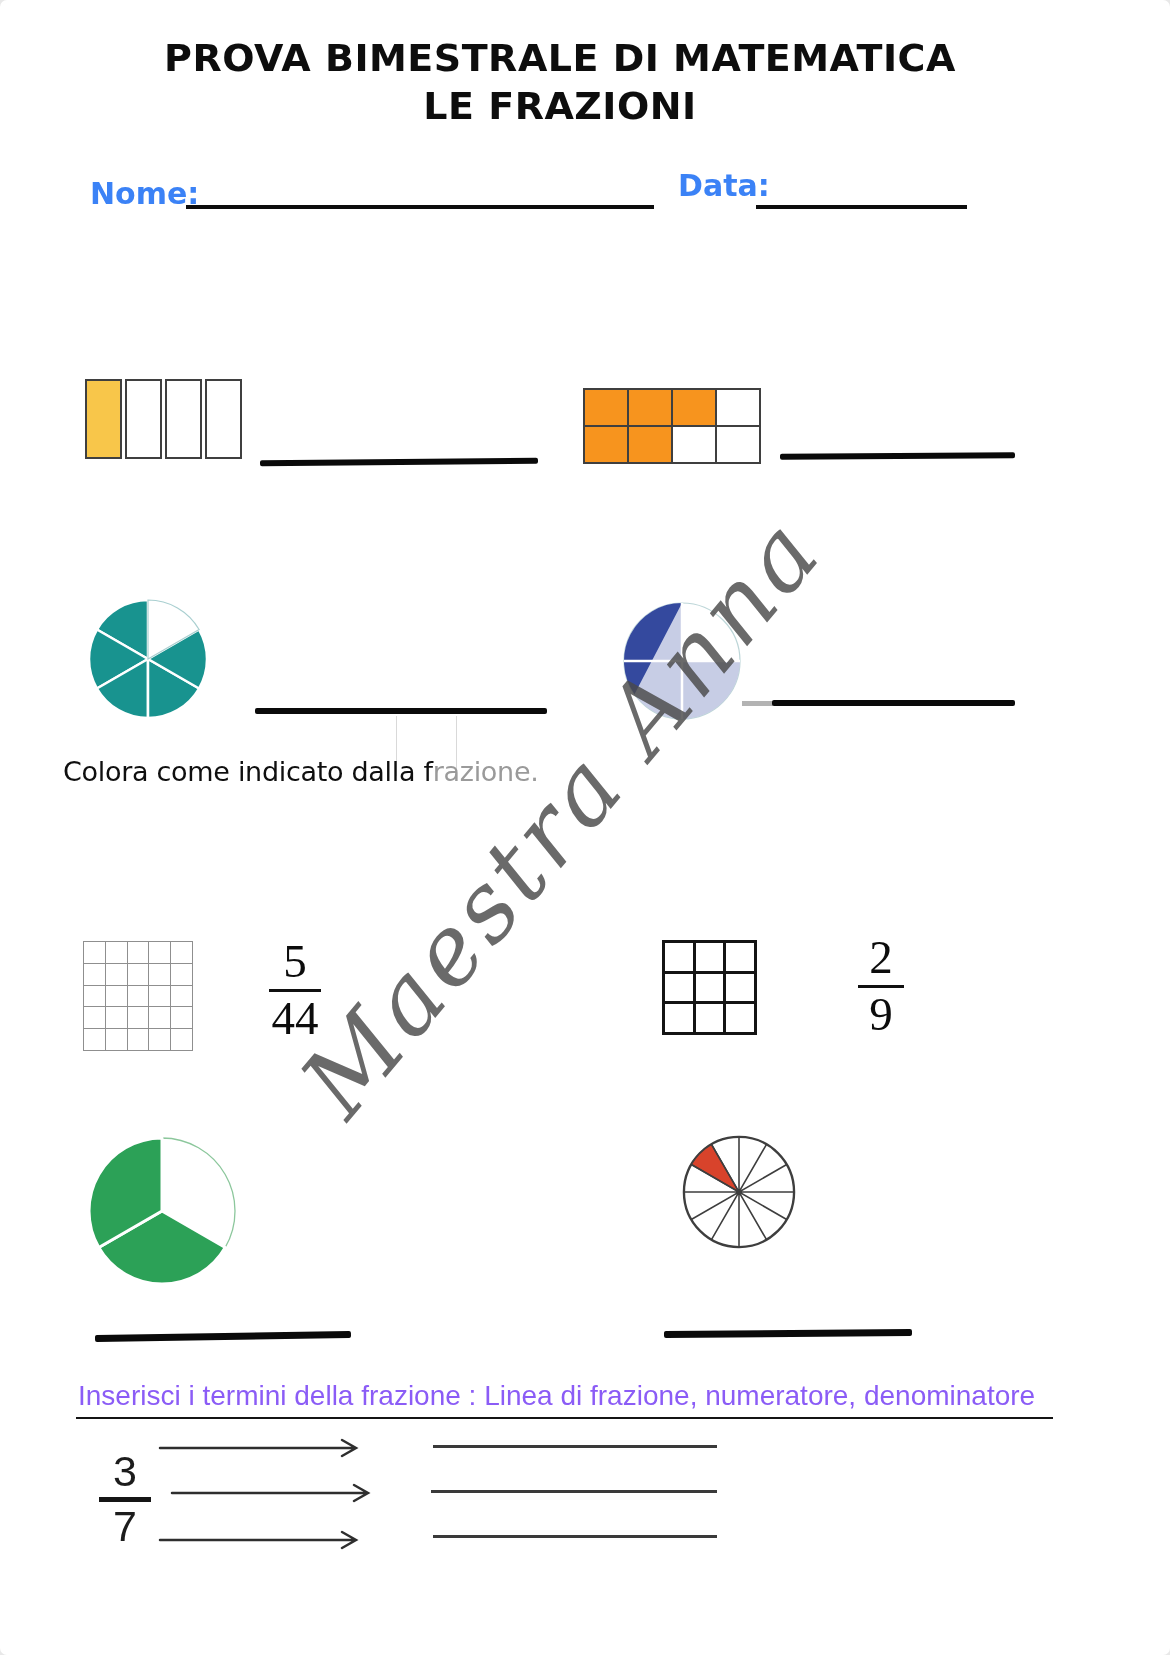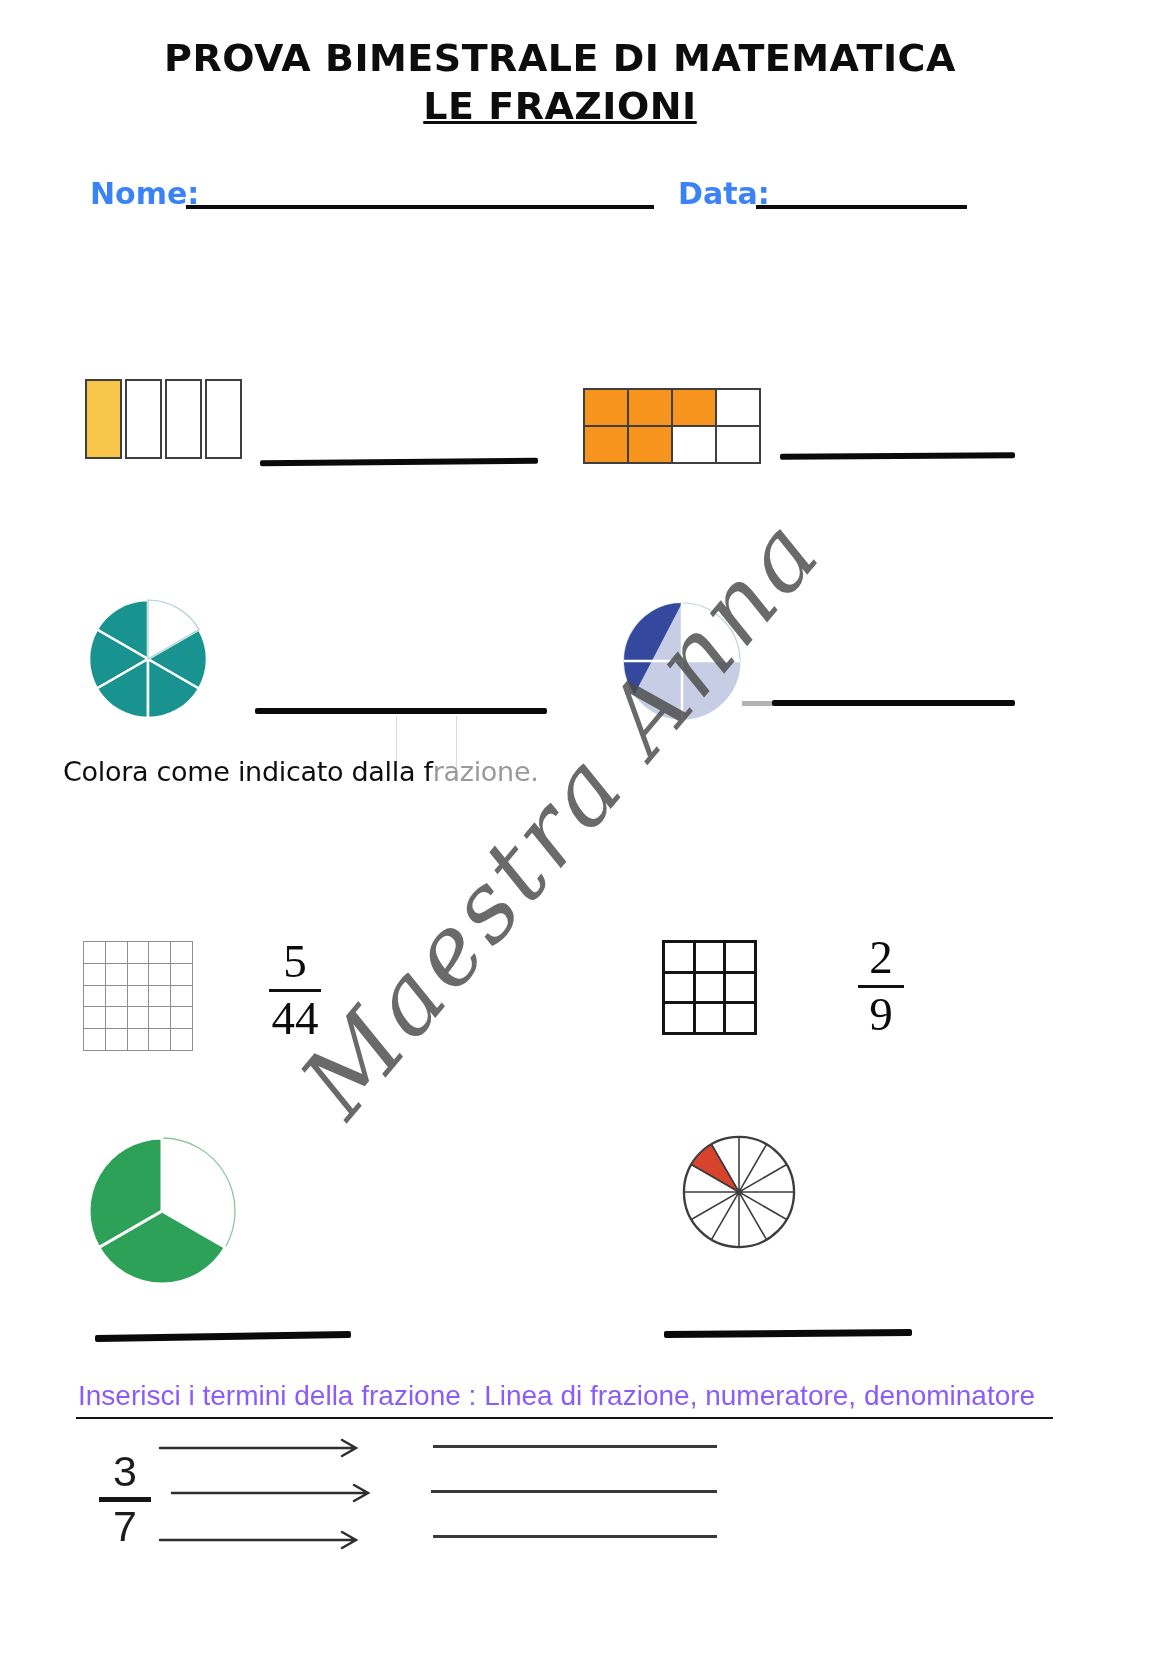--- a/index.html
+++ b/index.html
@@ -1,19 +1,19 @@
 <!DOCTYPE html>
 <html><head>
 <meta charset="utf-8">
 <style>
   html,body{margin:0;padding:0;background:#e8e8e8;}
   .page{
     position:relative;width:1170px;height:1655px;background:#fff;
     margin:0 auto;overflow:hidden;
-    font-family:"DejaVu Sans",sans-serif;color:#111;
+    font-family:"DejaVu Sans",sans-serif;color:#111;border-radius:7px;
   }
   .abs{position:absolute;}
   .title{width:1060px;text-align:center;font-size:38px;font-weight:600;letter-spacing:.5px;color:#0d0d0d;}
   .formlabel{font-size:30px;font-weight:600;color:#3b82f6;}
   .heading{font-size:27px;color:#0f0f0f;letter-spacing:-.3px;white-space:nowrap;}
   .heading .faded{color:#9a9a9a;}
   .blank-thick{background:#0a0a0a;border-radius:2px;}
   .blank-thin{background:#3a3a3a;}
   .formline{background:#0d0d0d;}
   .artifact{background:#d9d9d9;}
@@ -46,25 +46,25 @@
     font-family:"Liberation Sans",sans-serif;font-size:28px;color:#8b5cf6;
     border-bottom:2.5px solid #141414;padding:0 18px 5px 2px;white-space:nowrap;
   }
 </style>
 </head>
 <body>
 
 <div class="page">
 
   <div class="abs title" style="left:30px;top:36px;">PROVA BIMESTRALE DI MATEMATICA</div>
-  <div class="abs title" style="left:30px;top:84px;text-decoration:underline;">LE FRAZIONI</div>
+  <div class="abs title" style="left:30px;top:84px;">LE FRAZIONI</div>
 
   <div class="abs formlabel" style="left:90px;top:176px;">Nome:</div>
   <div class="abs formline" style="left:186px;top:205px;width:468px;height:4px;"></div>
-  <div class="abs formlabel" style="left:678px;top:176px;">Data:</div>
+  <div class="abs formlabel" style="left:678px;top:168px;">Data:</div>
   <div class="abs formline" style="left:756px;top:205px;width:211px;height:4px;"></div>
 
 
   <div class="abs strip4" style="left:85px;top:379px;">
     <div class="cell" style="background: rgb(248, 198, 74);"></div>
     <div class="cell"></div>
     <div class="cell"></div>
     <div class="cell"></div>
   </div>
   <div class="abs blank-thick" style="left:260px;top:459px;width:278px;height:6px;transform:rotate(-.5deg);"></div>

